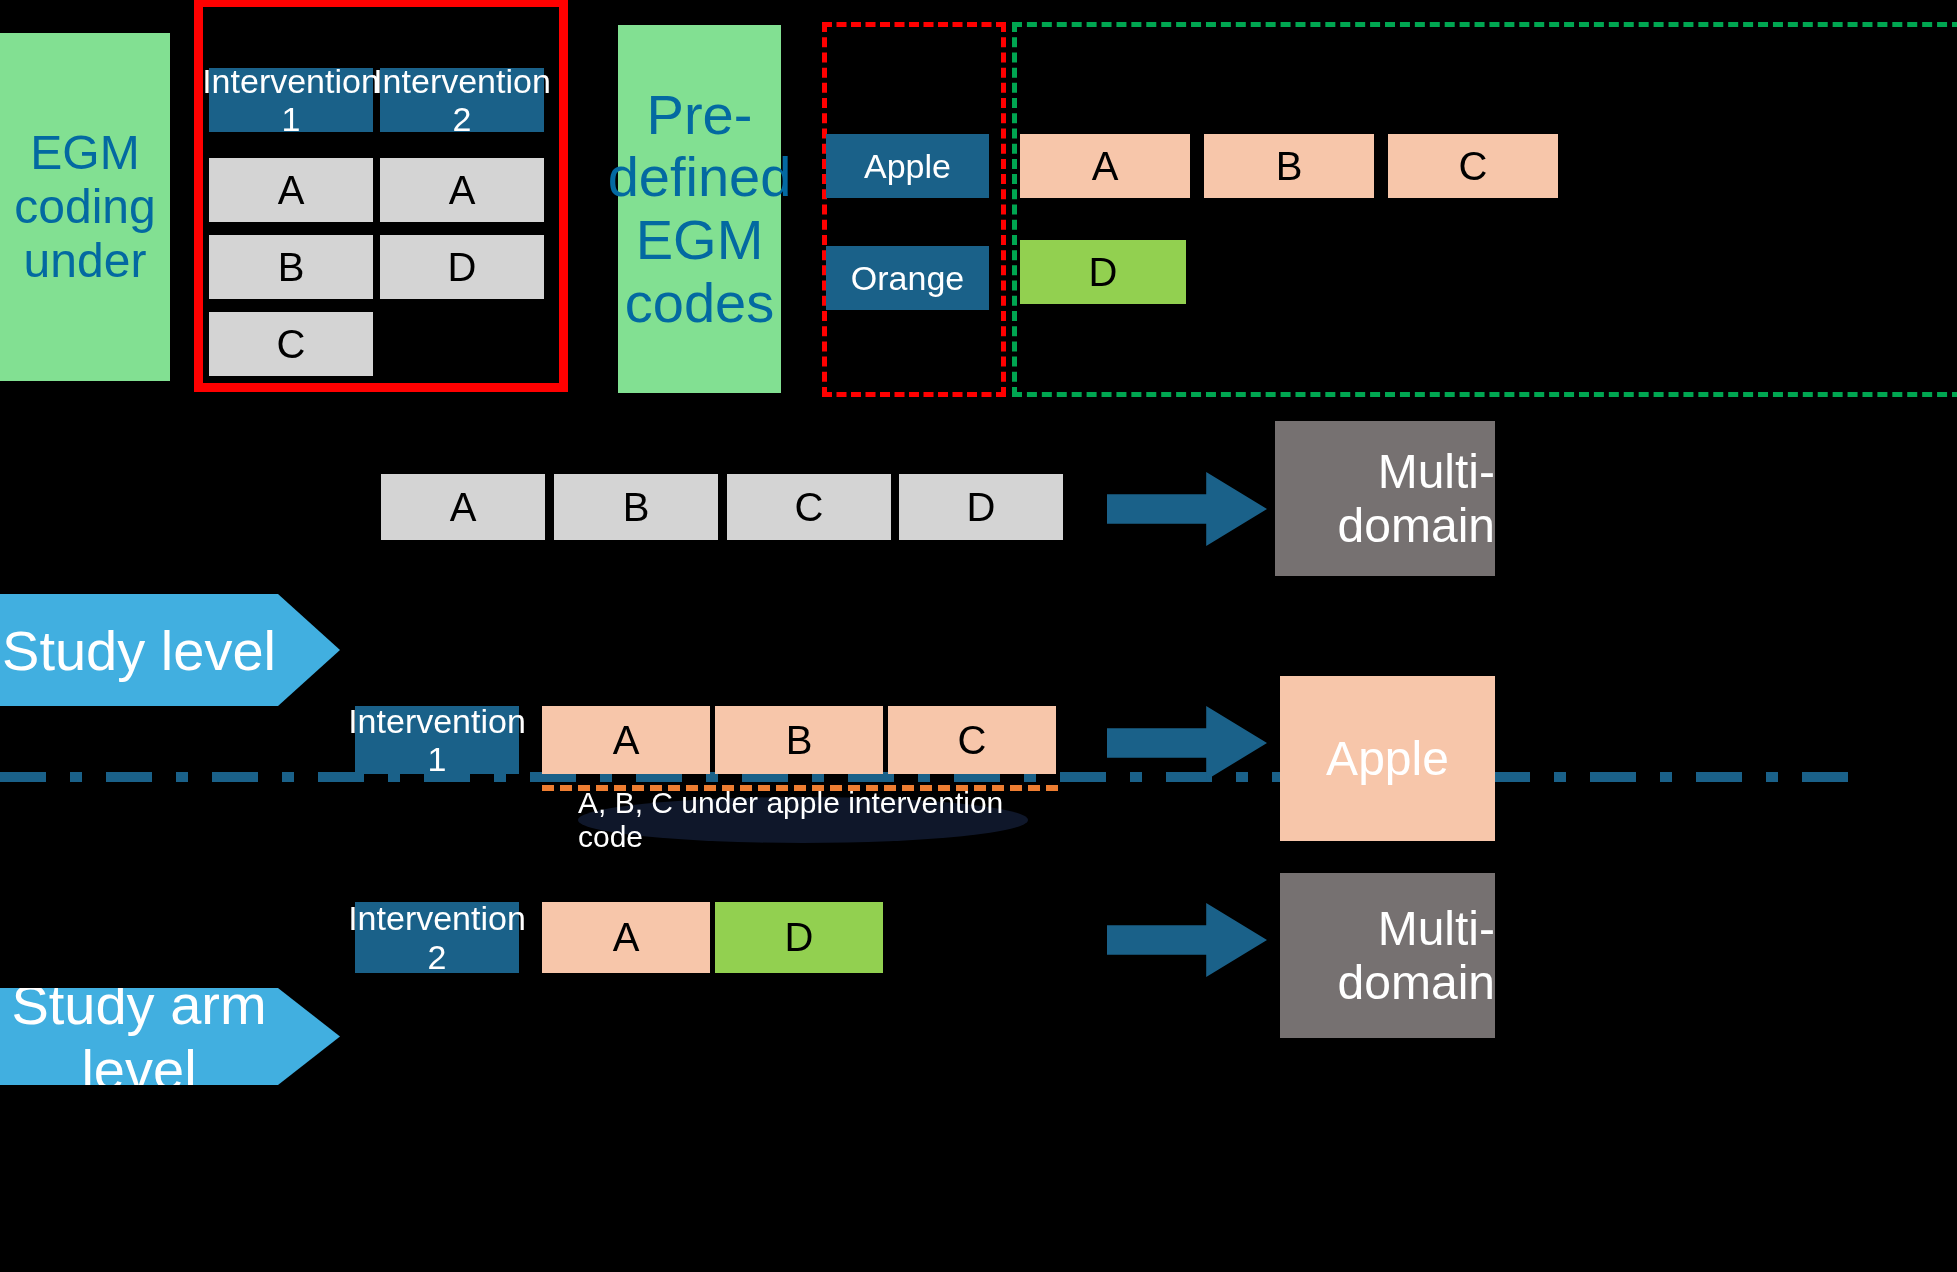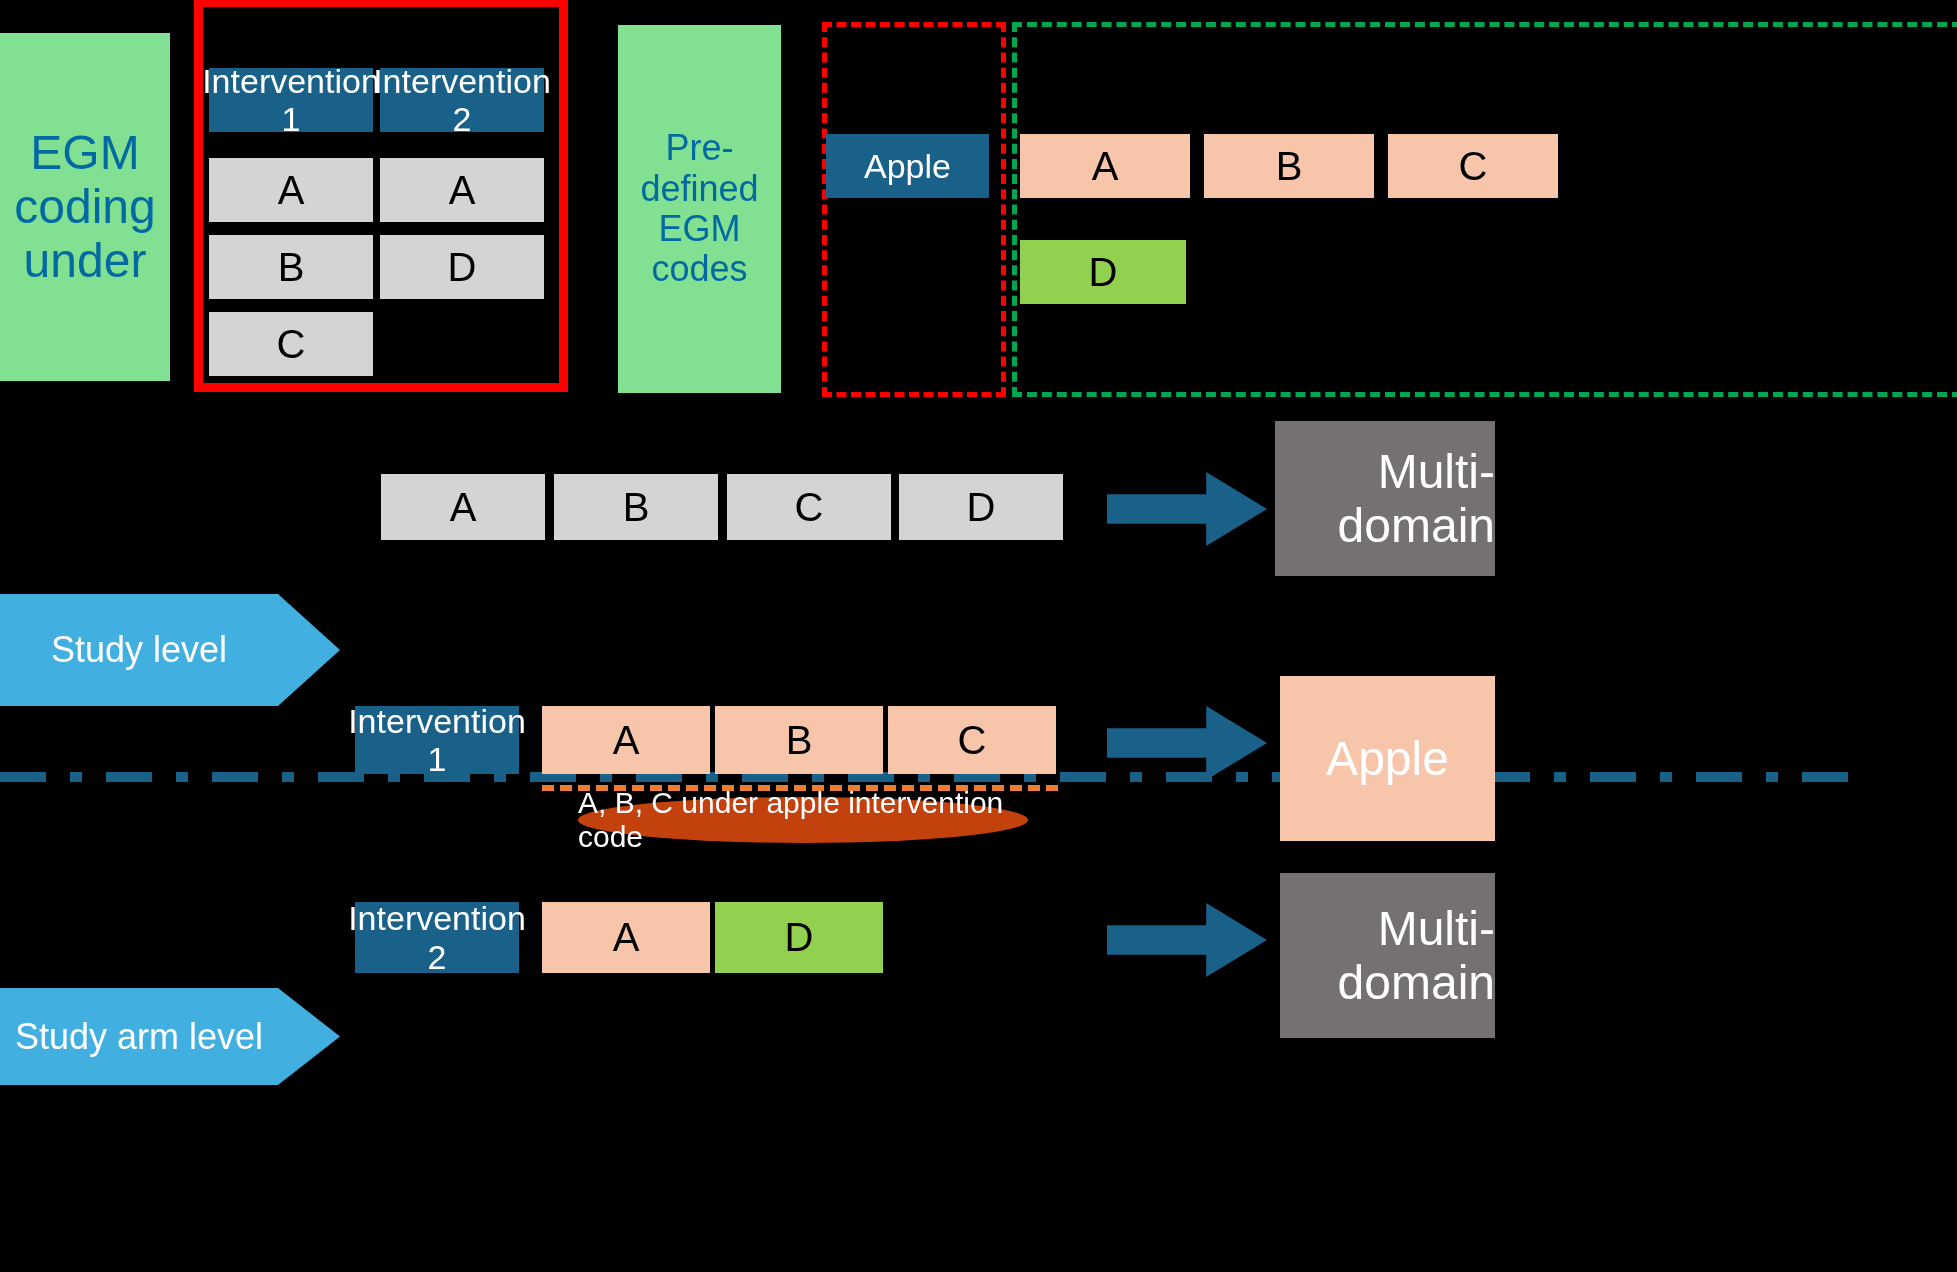--- a/index.html
+++ b/index.html
@@ -36,24 +36,24 @@
   .dashdot{position:absolute;height:10px;
      background:repeating-linear-gradient(to right,
         #1A6189 0px,#1A6189 46px, transparent 46px, transparent 70px,
         #1A6189 70px,#1A6189 82px, transparent 82px, transparent 106px);}
 
   
   .orange-dash{position:absolute;height:0;border-top:6px dashed #ED7D31;}
 
   
   .pill{position:absolute;border-radius:50%;display:flex;align-items:center;
-        justify-content:center;background:#c2410c;color:#ffffff;}
+        justify-content:center;background:#0f172a;color:#ffffff;}
 
   .f48{font-size:48px;}
-  .f44{font-size:36px;}
+  .f44{font-size:56px;}
   .f40{font-size:40px;}
   .f34{font-size:34px;}
   .f30{font-size:30px;}
 </style>
 </head>
 <body>
 
 <div class="stage">
 
   <div class="box green f48" style="left:0px;top:33px;width:170px;height:348px;">
@@ -94,20 +94,21 @@
       <div>EGM</div>
       <div>codes</div>
     </div>
   </div>
 
   <div class="frame-red-dash" style="left:822px;top:22px;width:184px;height:375px;"></div>
 
   <div class="frame-green-dash" style="left:1012px;top:22px;width:950px;height:375px;"></div>
 
   <div class="box teal f34" style="left:826px;top:134px;width:163px;height:64px;">Apple</div>
+  <div class="box teal f34" style="left:826px;top:246px;width:163px;height:64px;">Orange</div>
 
   <div class="box peach f40" style="left:1020px;top:134px;width:170px;height:64px;">A</div>
   <div class="box peach f40" style="left:1204px;top:134px;width:170px;height:64px;">B</div>
   <div class="box peach f40" style="left:1388px;top:134px;width:170px;height:64px;">C</div>
 
   <div class="box lime f40" style="left:1020px;top:240px;width:166px;height:64px;">D</div>
 
   <div class="chevron lblue f44" style="left:0px;top:594px;width:340px;height:112px;">
     <span>Study level</span>
   </div>

